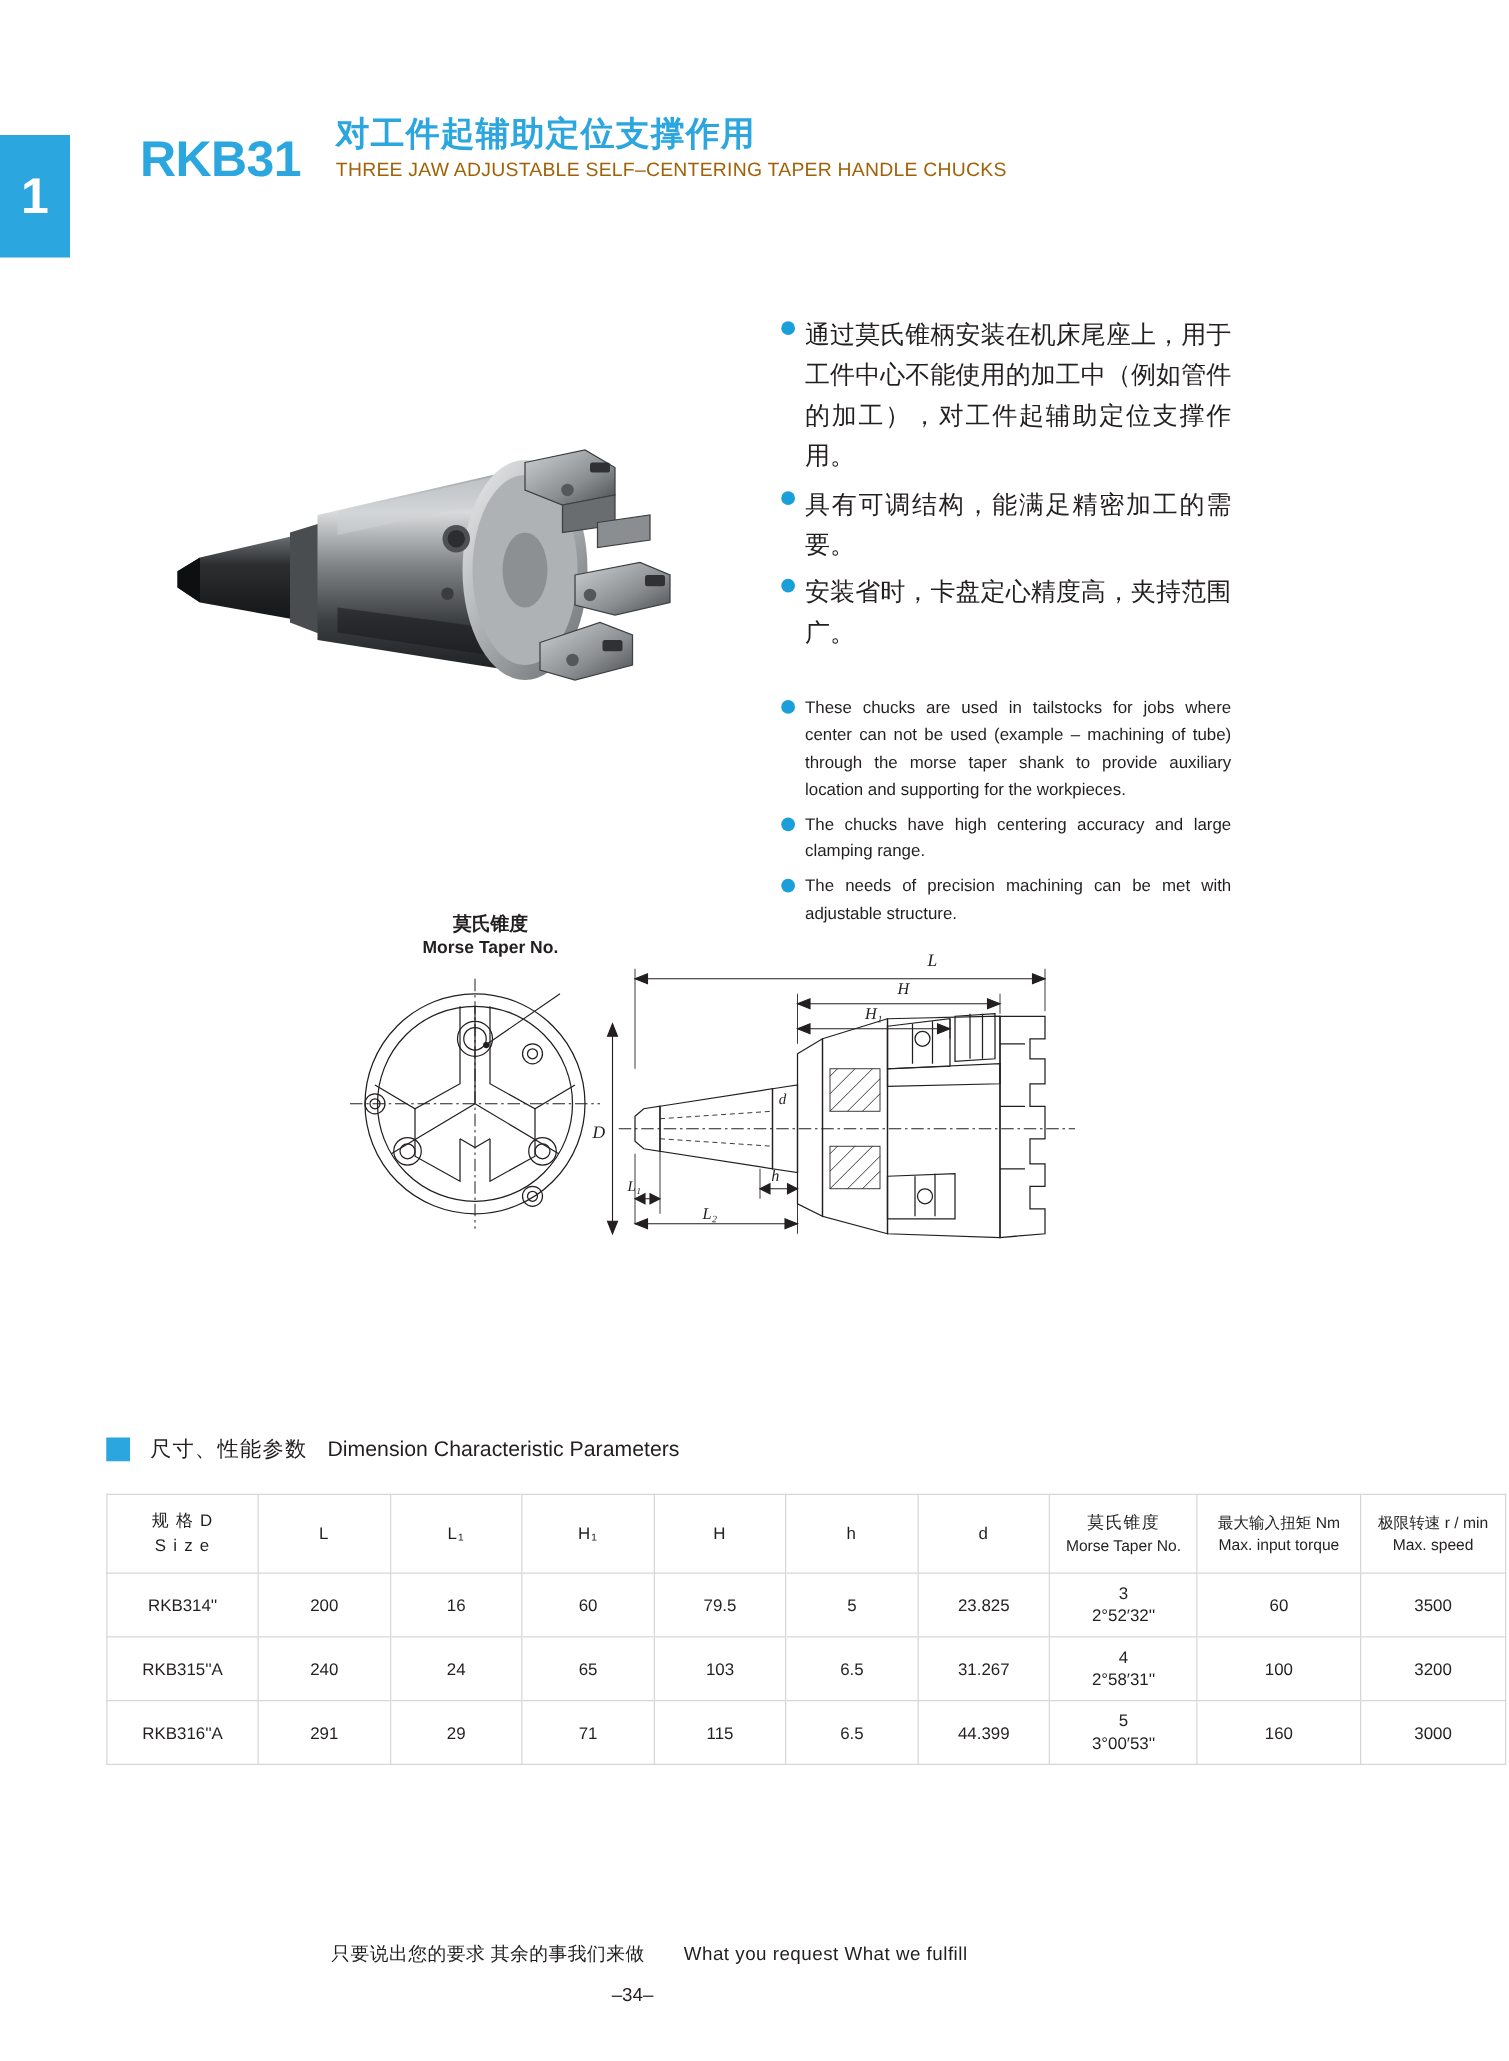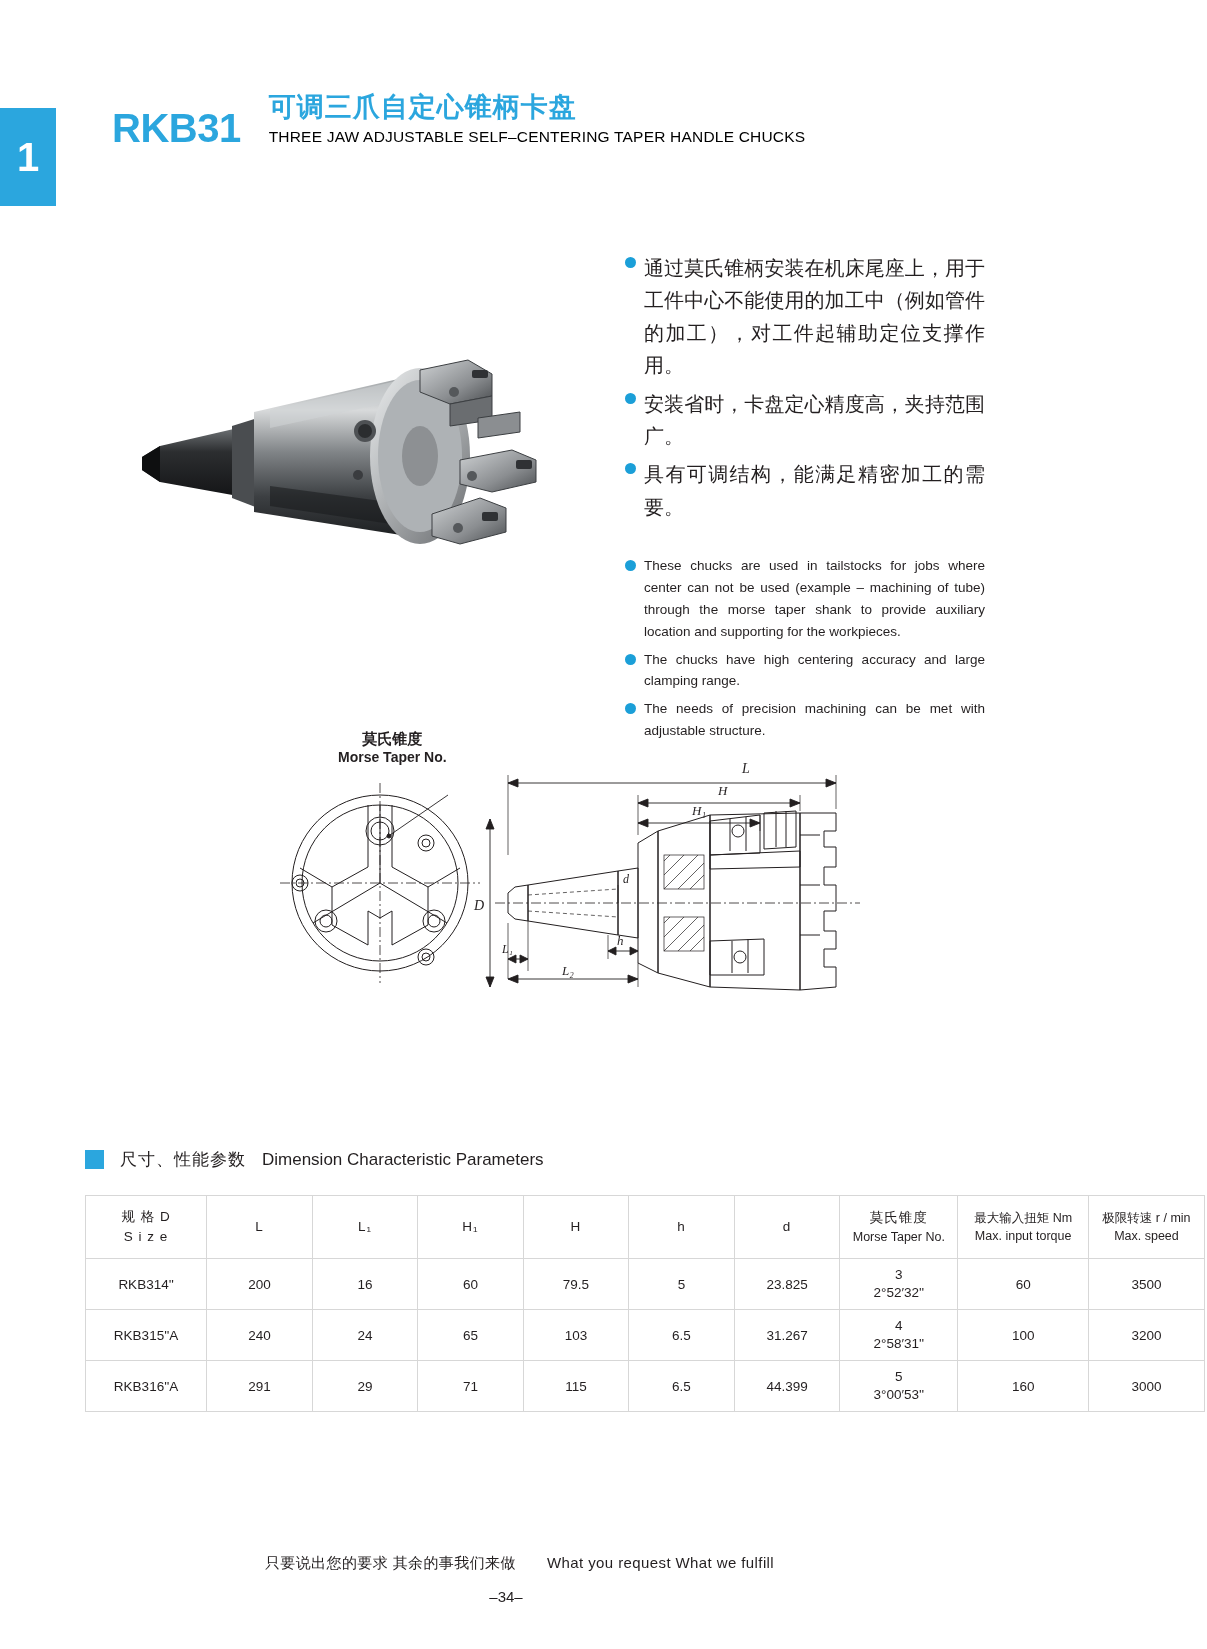--- a/index.html
+++ b/index.html
@@ -27,21 +27,21 @@
   .model{
     font-size:40px;font-weight:bold;color:#2ba6de;letter-spacing:-0.5px;
     line-height:1;
   }
   .titles{margin-left:28px;padding-bottom:2px;}
   .title-cn{
     font-size:27px;color:#2ba6de;font-weight:bold;letter-spacing:1px;
     line-height:1.15;
   }
   .title-en{
-    font-size:15.5px;color:#000000;letter-spacing:0.2px;margin-top:5px;
+    font-size:15.5px;color:#a16207;letter-spacing:0.2px;margin-top:5px;
   }
 
   
   .photo{
     position:absolute;left:120px;top:300px;width:430px;height:260px;
   }
   .photo svg{display:block;}
 
   
   .bullets{position:absolute;left:625px;top:252px;width:360px;}
@@ -114,21 +114,21 @@
 <div class="page">
 
   <div class="tab">
     <span>1</span>
   </div>
 
   <div class="header">
     <div class="hdr-row">
       <div class="model">RKB31</div>
       <div class="titles">
-        <div class="title-cn">可调三爪自定心锥柄卡盘</div>
+        <div class="title-cn">对工件起辅助定位支撑作用</div>
         <div class="title-en">THREE JAW ADJUSTABLE SELF–CENTERING TAPER HANDLE CHUCKS</div>
       </div>
     </div>
   </div>
 
   <div class="photo">
     <svg width="430" height="260" viewBox="0 0 430 260">
       <defs>
         <linearGradient id="bodyG" x1="0" y1="0" x2="0" y2="1">
           <stop offset="0%" stop-color="#9a9ea1"></stop>
@@ -193,25 +193,25 @@
   </div>
 
   <div class="bullets">
     <div class="blk">
       <div class="bullet">
         <div class="dot"></div>
         <div class="btxt-cn">通过莫氏锥柄安装在机床尾座上，用于工件中心不能使用的加工中（例如管件的加工），对工件起辅助定位支撑作用。</div>
       </div>
       <div class="bullet">
         <div class="dot"></div>
+        <div class="btxt-cn">具有可调结构，能满足精密加工的需要。</div>
+      </div>
+      <div class="bullet">
+        <div class="dot"></div>
         <div class="btxt-cn">安装省时，卡盘定心精度高，夹持范围广。</div>
-      </div>
-      <div class="bullet">
-        <div class="dot"></div>
-        <div class="btxt-cn">具有可调结构，能满足精密加工的需要。</div>
       </div>
     </div>
     <div class="gap"></div>
     <div class="blk">
       <div class="bullet">
         <div class="dot"></div>
         <div class="btxt-en">These chucks are used in tailstocks for jobs where center can not be used (example – machining of tube) through the morse taper shank to provide auxiliary location and supporting for the workpieces.</div>
       </div>
       <div class="bullet">
         <div class="dot"></div>

